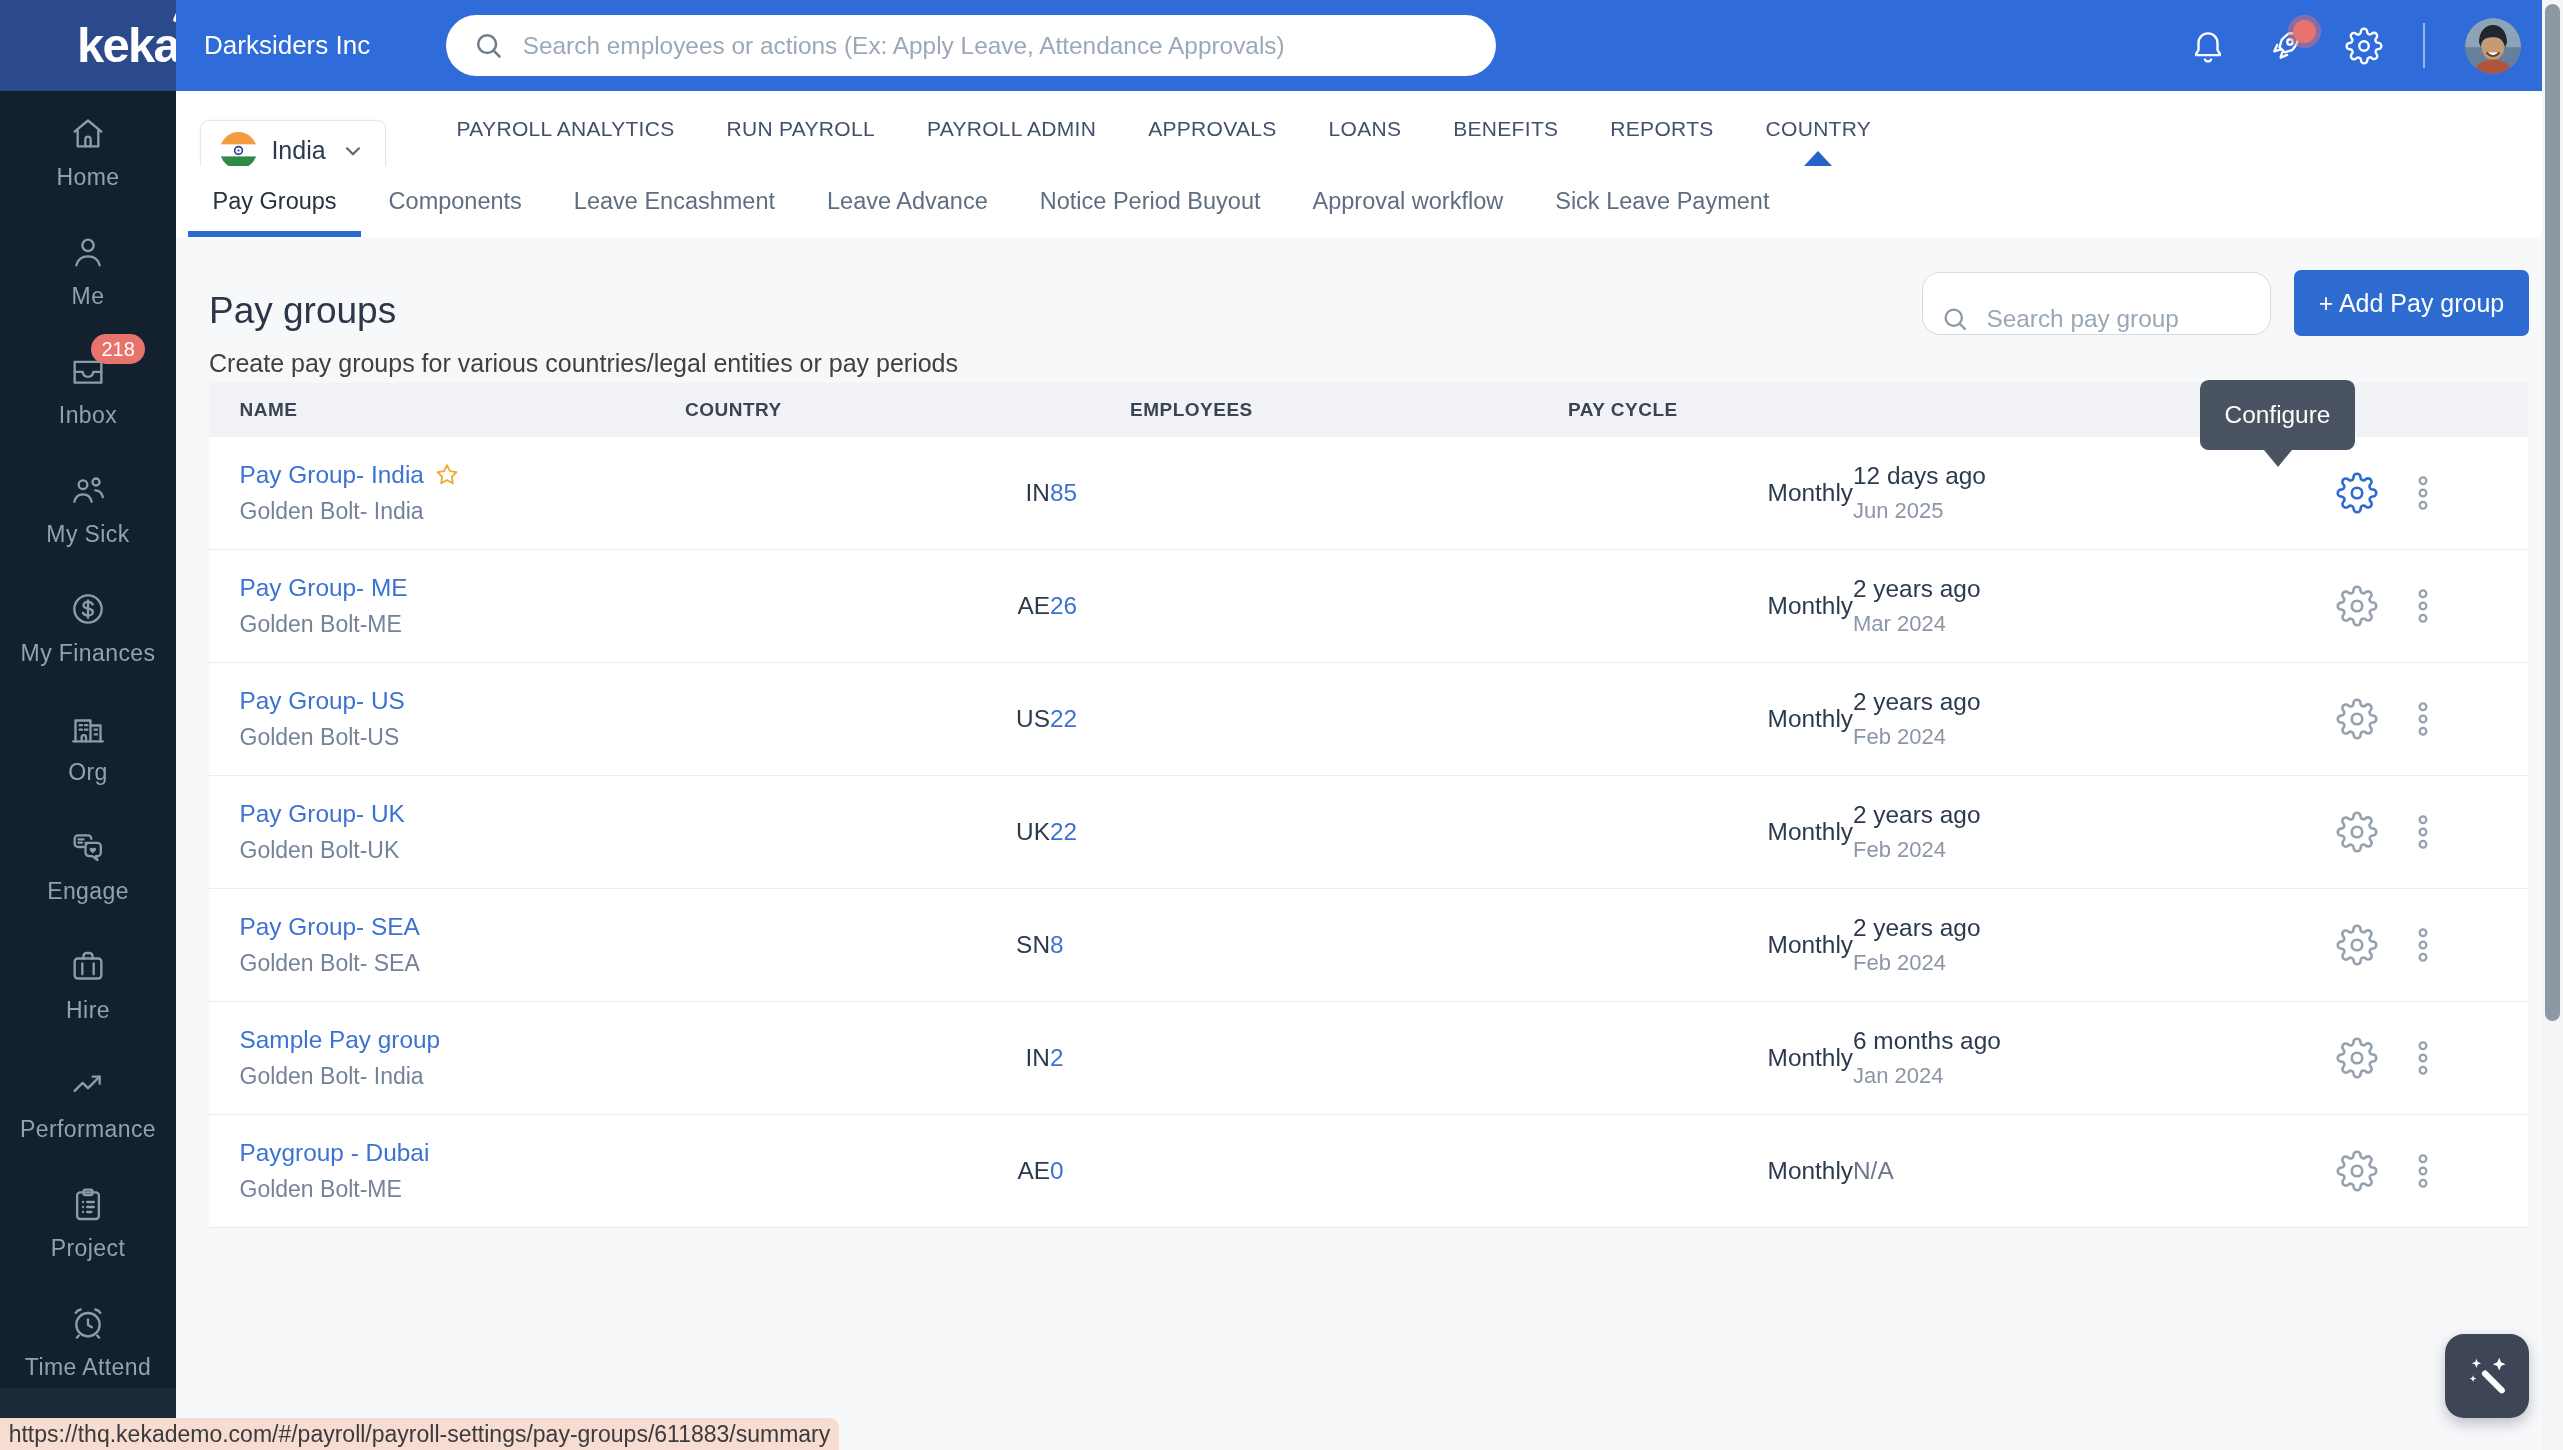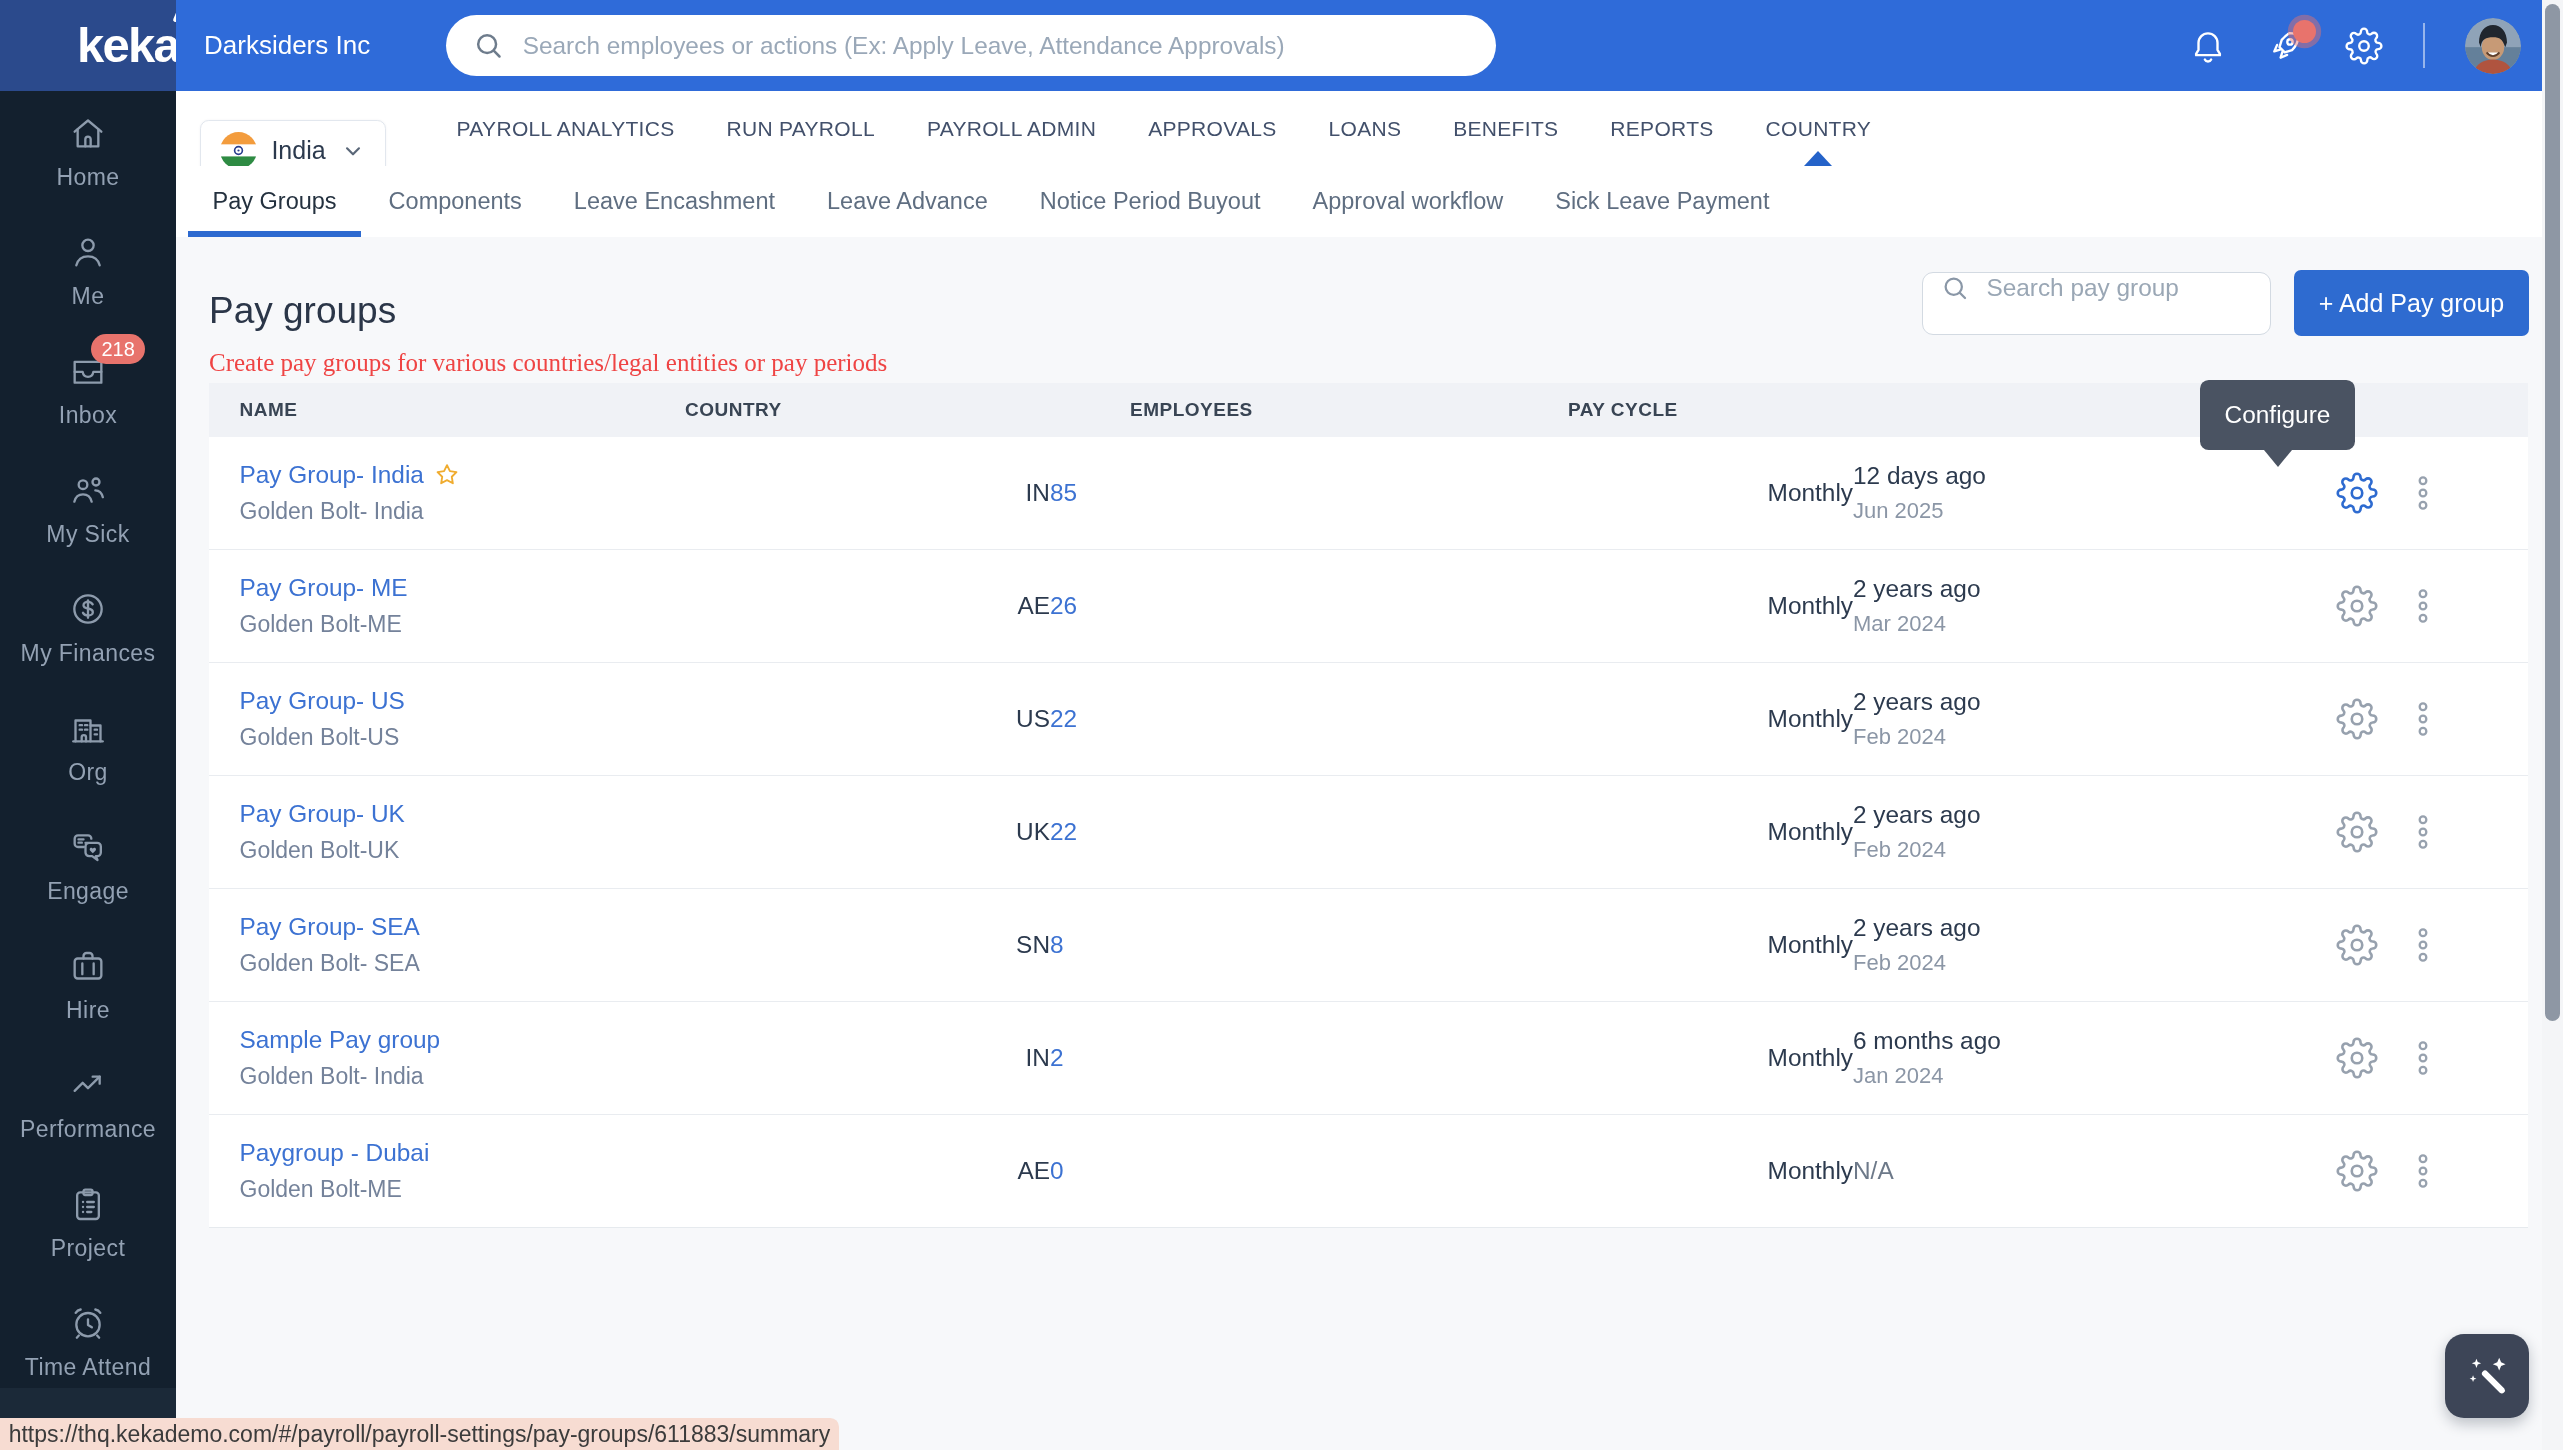--- a/index.html
+++ b/index.html
@@ -51,23 +51,23 @@
 
   
   .subnav{position:absolute;left:176px;top:166px;width:2366px;height:71px;background:#fff;border-bottom:0.9px solid #e3e7ec;display:flex;align-items:stretch;padding-left:10.5px;}
   .sub-tab{position:relative;display:flex;align-items:center;padding:0 26px;font-size:23.5px;color:#5f6e81;cursor:pointer;white-space:nowrap;}
   .sub-tab.active{color:#24313f;}
   .sub-tab.active::after{content:"";position:absolute;left:1.7px;right:1.7px;bottom:0;height:6.1px;background:#2d6ad0;}
 
   
   .content{position:absolute;left:176px;top:237px;width:2366px;height:1214px;background:#f7f8fa;}
   .page-title{position:absolute;left:33px;top:28px;font-size:37px;font-weight:500;color:#2b3648;}
-  .page-subtitle{position:absolute;left:33px;top:87px;font-size:25px;color:#ef4444;font-family:Liberation Serif, serif;}
-
-  .pg-search{position:absolute;left:1746px;top:35px;width:349px;height:63px;background:#fff;border:0.9px solid #d3dae2;border-radius:11px;display:flex;align-items:flex-start;padding:0 17.4px;box-sizing:border-box;}
+  .page-subtitle{position:absolute;left:33px;top:87px;font-size:25px;color:#404040;}
+
+  .pg-search{position:absolute;left:1746px;top:35px;width:349px;height:63px;background:#fff;border:0.9px solid #d3dae2;border-radius:18px;display:flex;align-items:flex-end;padding:0 17.4px;box-sizing:border-box;}
   .pg-search svg{width:30px;height:30px;stroke:#8a97a7;fill:none;stroke-width:1.8;stroke-linecap:round;flex:0 0 auto;}
   .pg-search input{border:none;outline:none;background:transparent;flex:1;margin-left:14px;font-size:24.4px;color:#3a4658;font-family:inherit;}
   .pg-search input::placeholder{color:#9aa7b5;}
   .add-btn{position:absolute;left:2118px;top:33px;width:235px;height:66px;background:#2e6bd0;border:none;border-radius:7px;color:#fff;font-size:25px;font-family:inherit;cursor:pointer;}
 
   
   .table{position:absolute;left:33px;top:146px;width:2319px;background:#fff;border-bottom:0.9px solid #e6eaee;}
   .t-head,.t-row{display:grid;grid-template-columns:436px 405px 398px 405px 395px 279px;}
   .t-head{background:#f0f2f6;height:54px;gap:40px;}
   .h-cell{display:flex;align-items:center;font-size:19px;font-weight:700;letter-spacing:0.5px;color:#39445-4;color:#394554;}

